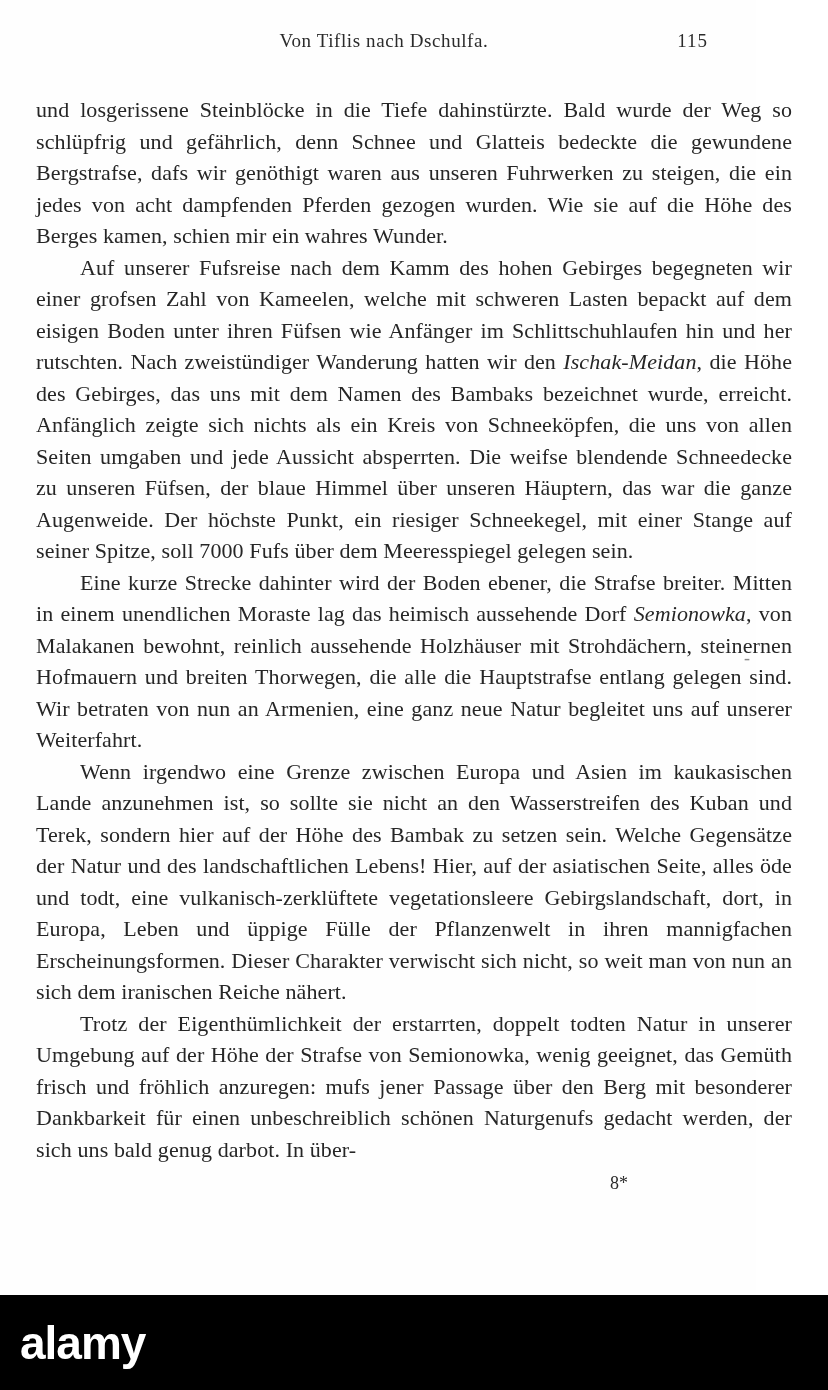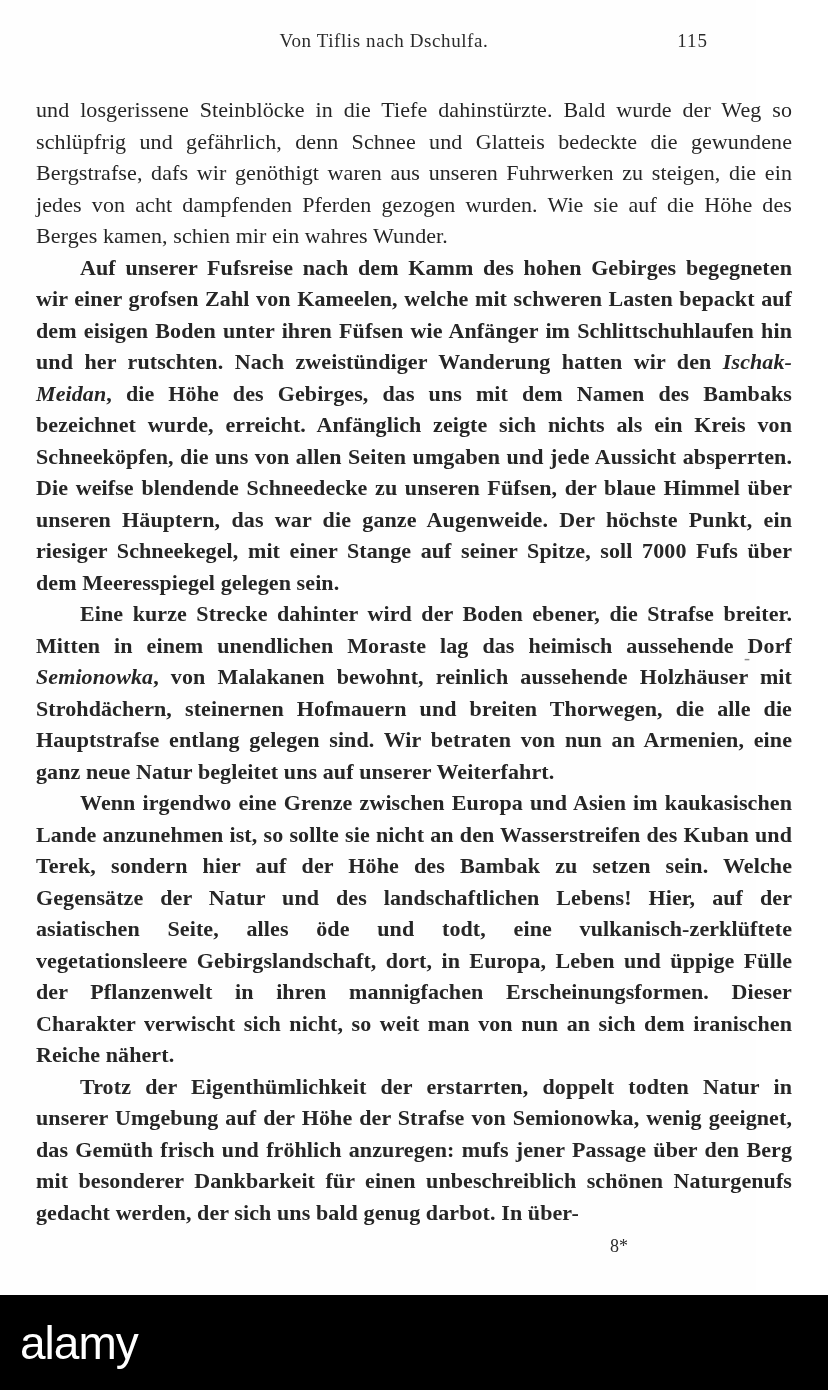--- a/index.html
+++ b/index.html
@@ -48,21 +48,20 @@
     hyphens: auto;
     margin-top: 40px;
     -webkit-hyphens: auto;
   }
   .body-text p {
     margin: 0;
     padding: 0;
   }
   .body-text p.indent {
     text-indent: 44px;
-    font-weight: bold;
   }
   .italic { font-style: italic; }
 
   .signature {
     margin-top: 8px;
     text-align: right;
     padding-right: 104px;
     font-size: 18px;
     color: #2b2b2b;
   }
@@ -85,21 +84,21 @@
     color: #ffffff;
     display: flex;
     align-items: center;
     justify-content: space-between;
     box-sizing: border-box;
     padding: 0 22px 0 20px;
     font-family: "Liberation Sans", sans-serif;
   }
   .alamy-logo {
     font-size: 46px;
-    font-weight: normal;
+    font-weight: bold;
     letter-spacing: -1px;
     line-height: 1;
   }
   .alamy-right {
     text-align: right;
     font-size: 20px;
     font-weight: bold;
     line-height: 27px;
     letter-spacing: 0.3px;
   }

